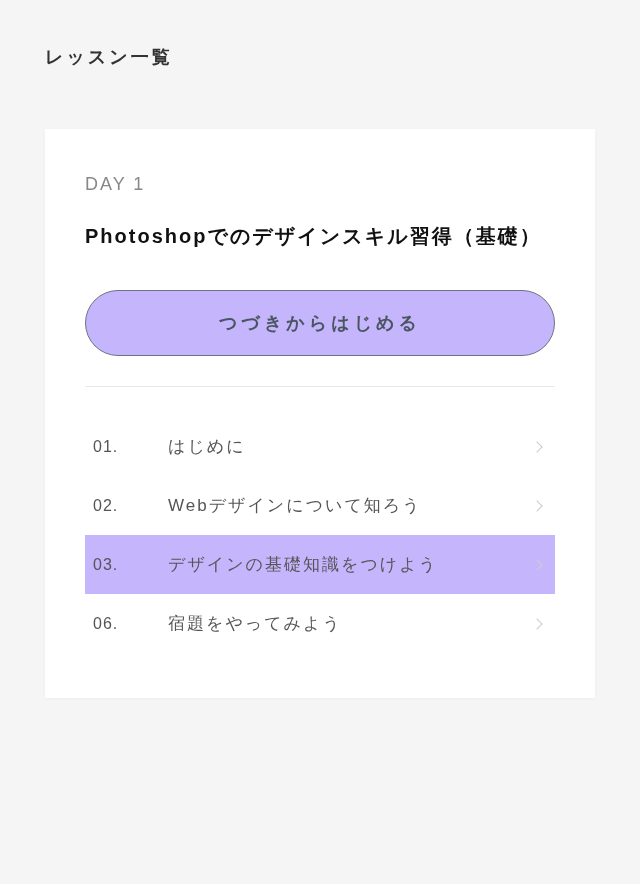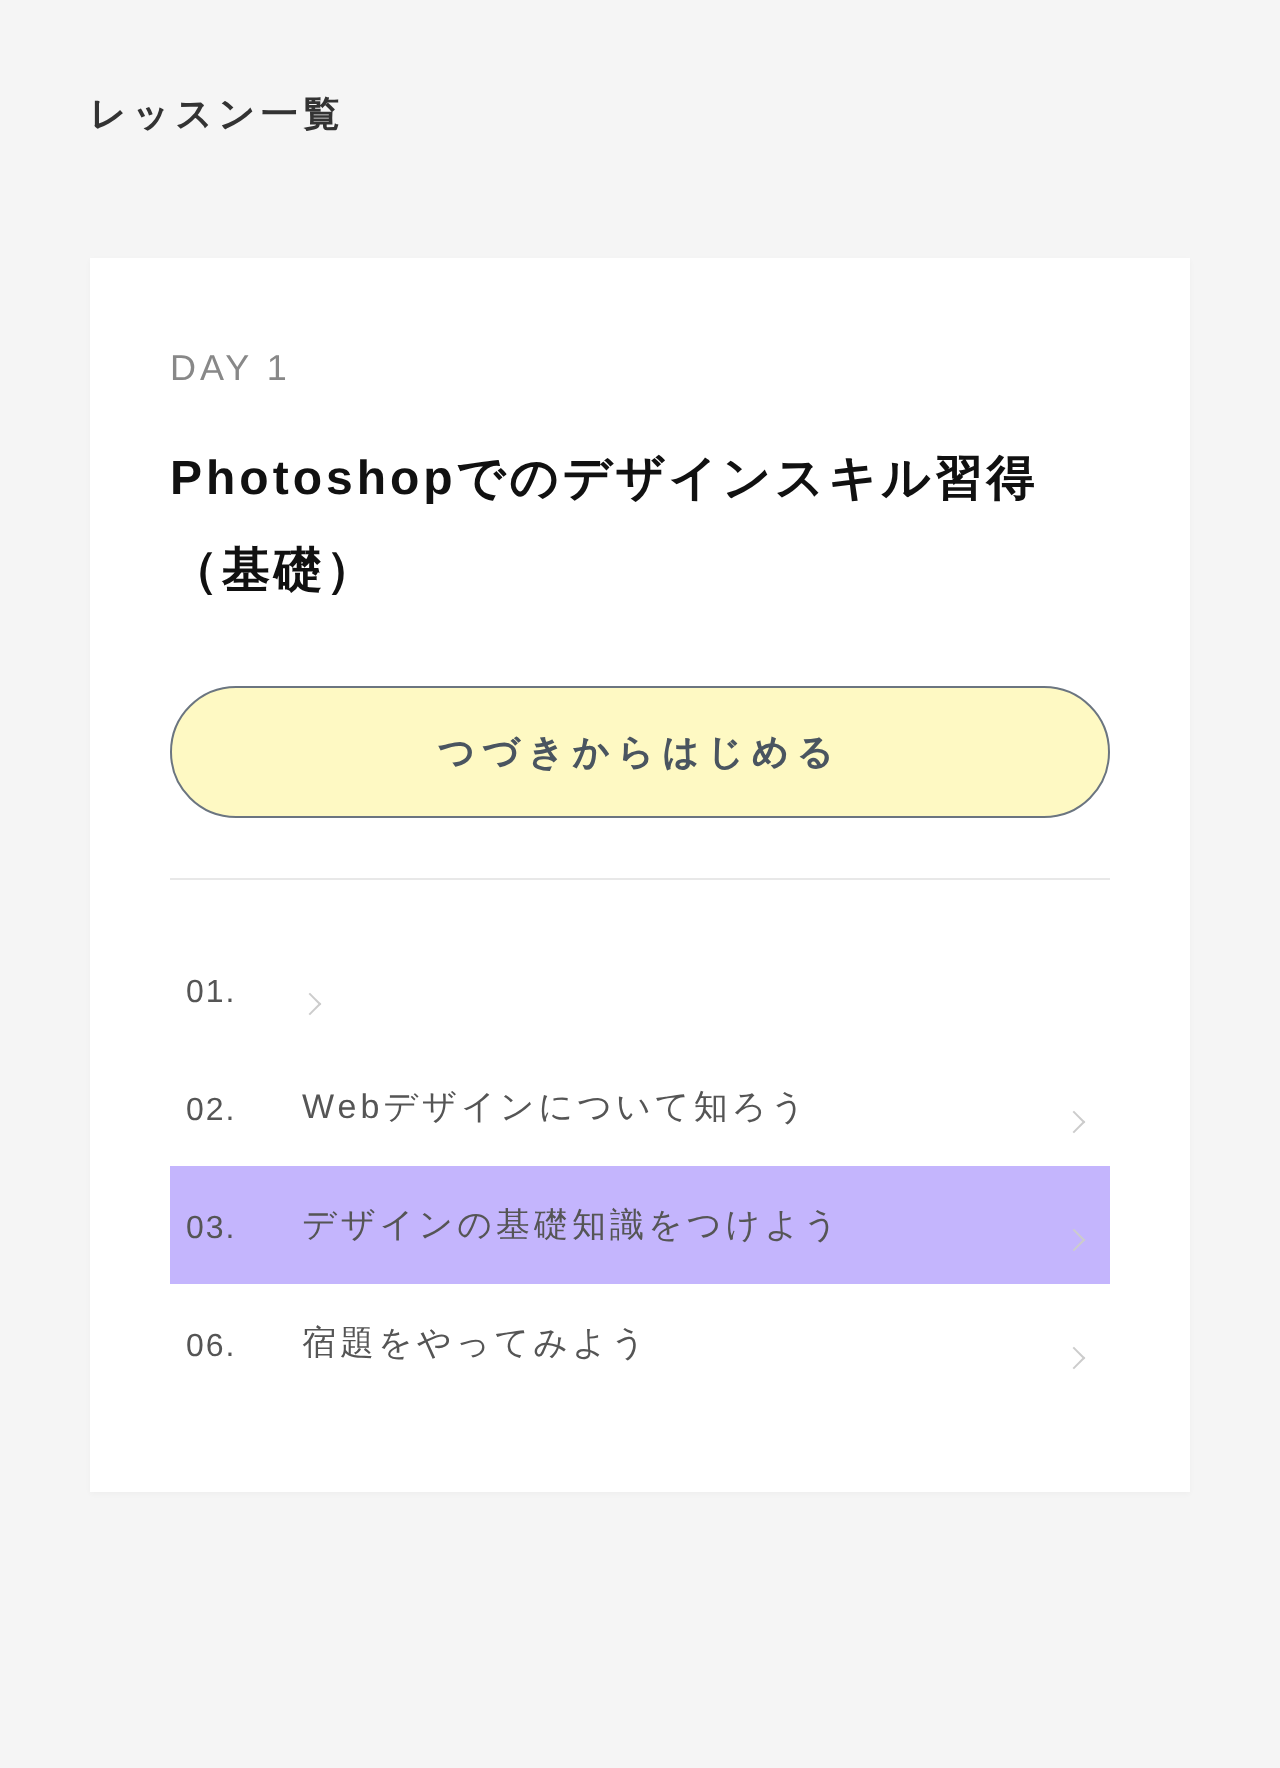--- a/index.html
+++ b/index.html
@@ -27,50 +27,51 @@
       padding: 45px 40px 45px 40px;
       box-shadow: 0 1px 3px rgba(0,0,0,0.03);
     }
     .day-label {
       font-size: 18px;
       letter-spacing: 2px;
       color: #888;
       margin-bottom: 22px;
     }
     .course-title {
-      font-size: 24px;
+      font-size: 20px;
       font-weight: 700;
       color: #111;
       letter-spacing: 2px;
       line-height: 1.9;
       margin-bottom: 35px;
     }
     .continue-btn {
       width: 100%;
       padding: 20px 0;
       border: 1.5px solid #6b7580;
       border-radius: 999px;
-      background: #fef9c3;
+      background: #c4b5fd;
       font-size: 18px;
       font-weight: 600;
       color: #4a5560;
       letter-spacing: 4px;
       cursor: pointer;
       margin-bottom: 30px;
     }
     .divider {
       border: none;
       border-top: 1px solid #e8e8e8;
       margin-bottom: 30px;
     }
     .lesson-row {
       display: flex;
-      align-items: flex-end;
+      align-items: center;
       padding: 18px 8px;
       cursor: pointer;
+      gap: 17px;
     }
     .lesson-row.highlighted {
       background: #c4b5fd;
     }
     .lesson-number {
       font-size: 16px;
       color: #555;
       letter-spacing: 1px;
       width: 58px;
       flex-shrink: 0;
@@ -97,20 +98,21 @@
 <div class="page-title">レッスン一覧</div>
 
 <div class="card">
   <div class="day-label">DAY 1</div>
   <div class="course-title">Photoshopでのデザインスキル習得（基礎）</div>
   <button class="continue-btn">つづきからはじめる</button>
   <hr class="divider">
   <div id="lesson-list">
       <div class="lesson-row">
         <span class="lesson-number">01.</span>
+        <span class="lesson-title">はじめに</span>
         <span class="chevron"></span>
       </div>
       <div class="lesson-row">
         <span class="lesson-number">02.</span>
         <span class="lesson-title">Webデザインについて知ろう</span>
         <span class="chevron"></span>
       </div>
       <div class="lesson-row highlighted">
         <span class="lesson-number">03.</span>
         <span class="lesson-title">デザインの基礎知識をつけよう</span>

